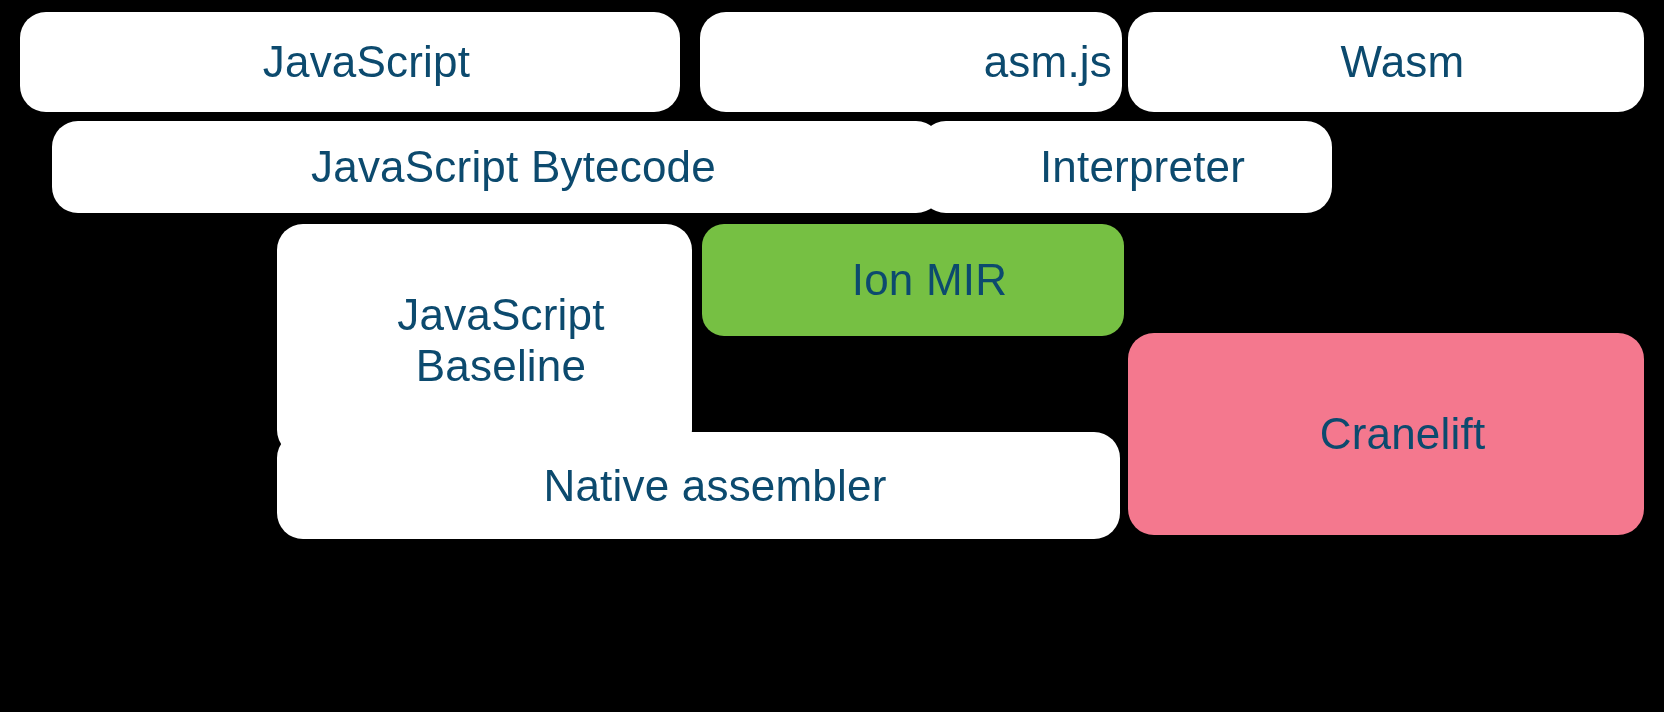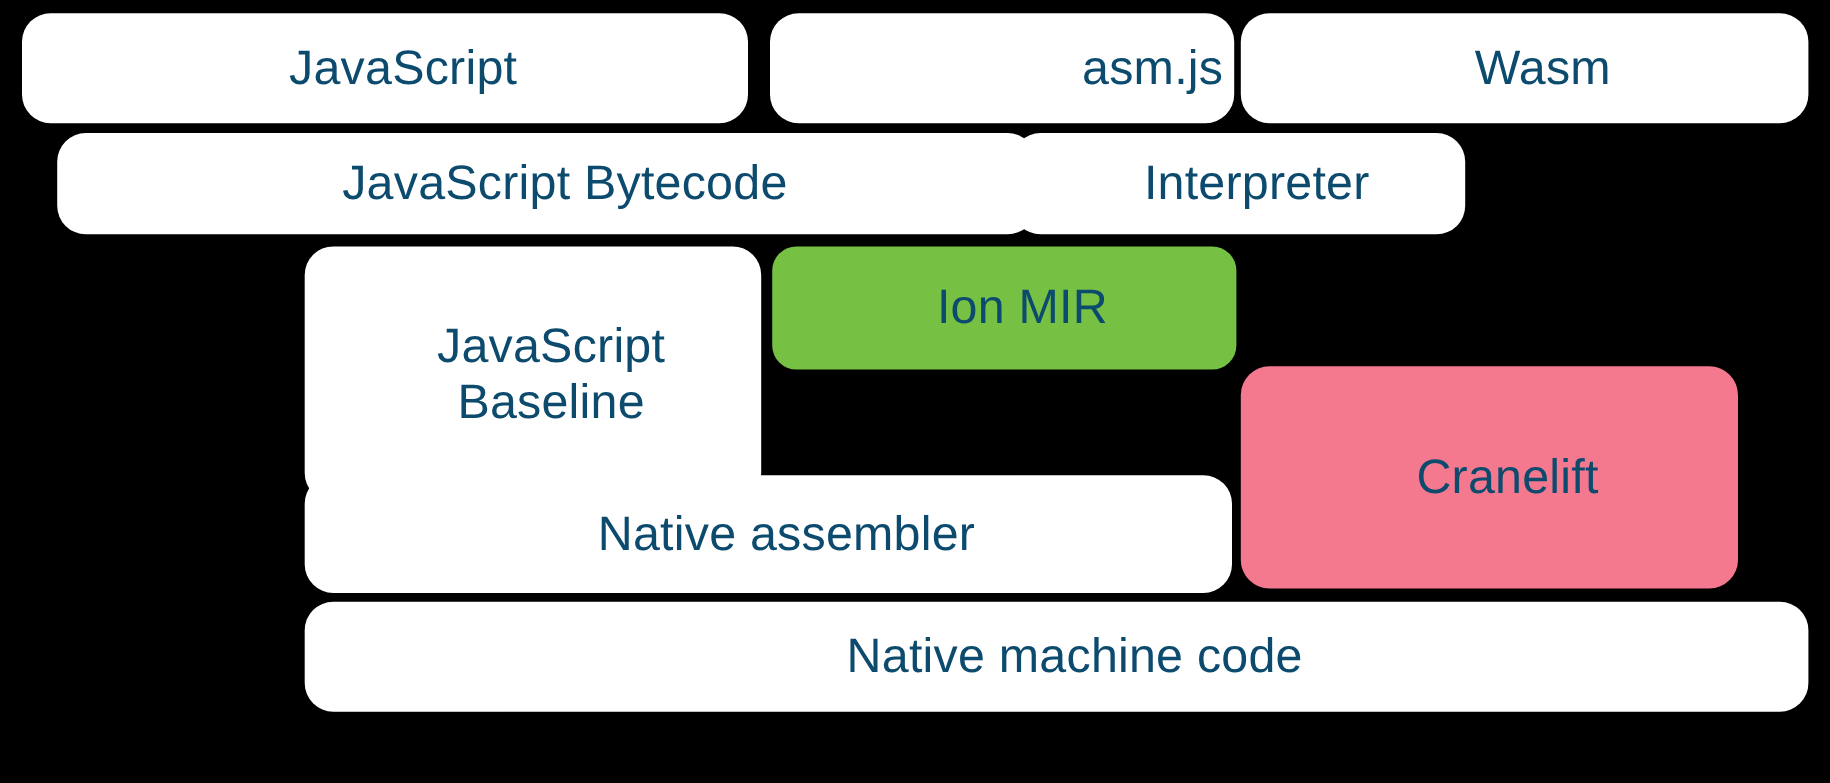--- a/index.html
+++ b/index.html
@@ -75,25 +75,22 @@
   <div class="node white" style="left:277px; top:224px; width:415px; height:232px;">
     <span class="node-label">JavaScript
 Baseline</span>
   </div>
 
   <div class="node green small-r" style="left:702px; top:224px; width:422px; height:112px;">
     <span class="node-label">Ion MIR</span>
   </div>
 
 
-  <div class="node pink" style="left:1128px; top:333px; width:452px; height:202px;">
+  <div class="node pink" style="left:1128px; top:333px; width:516px; height:202px;">
     <span class="node-label">Cranelift</span>
   </div>
 
   <div class="node white" style="left:277px; top:432px; width:843px; height:107px;">
     <span class="node-label">Native assembler</span>
   </div>
 
-  <div class="node white" style="left:277px; top:547px; width:1367px; height:100px;">
-    <span class="node-label">Native machine code</span>
-  </div>
 
 </div>
 
 </body></html>

